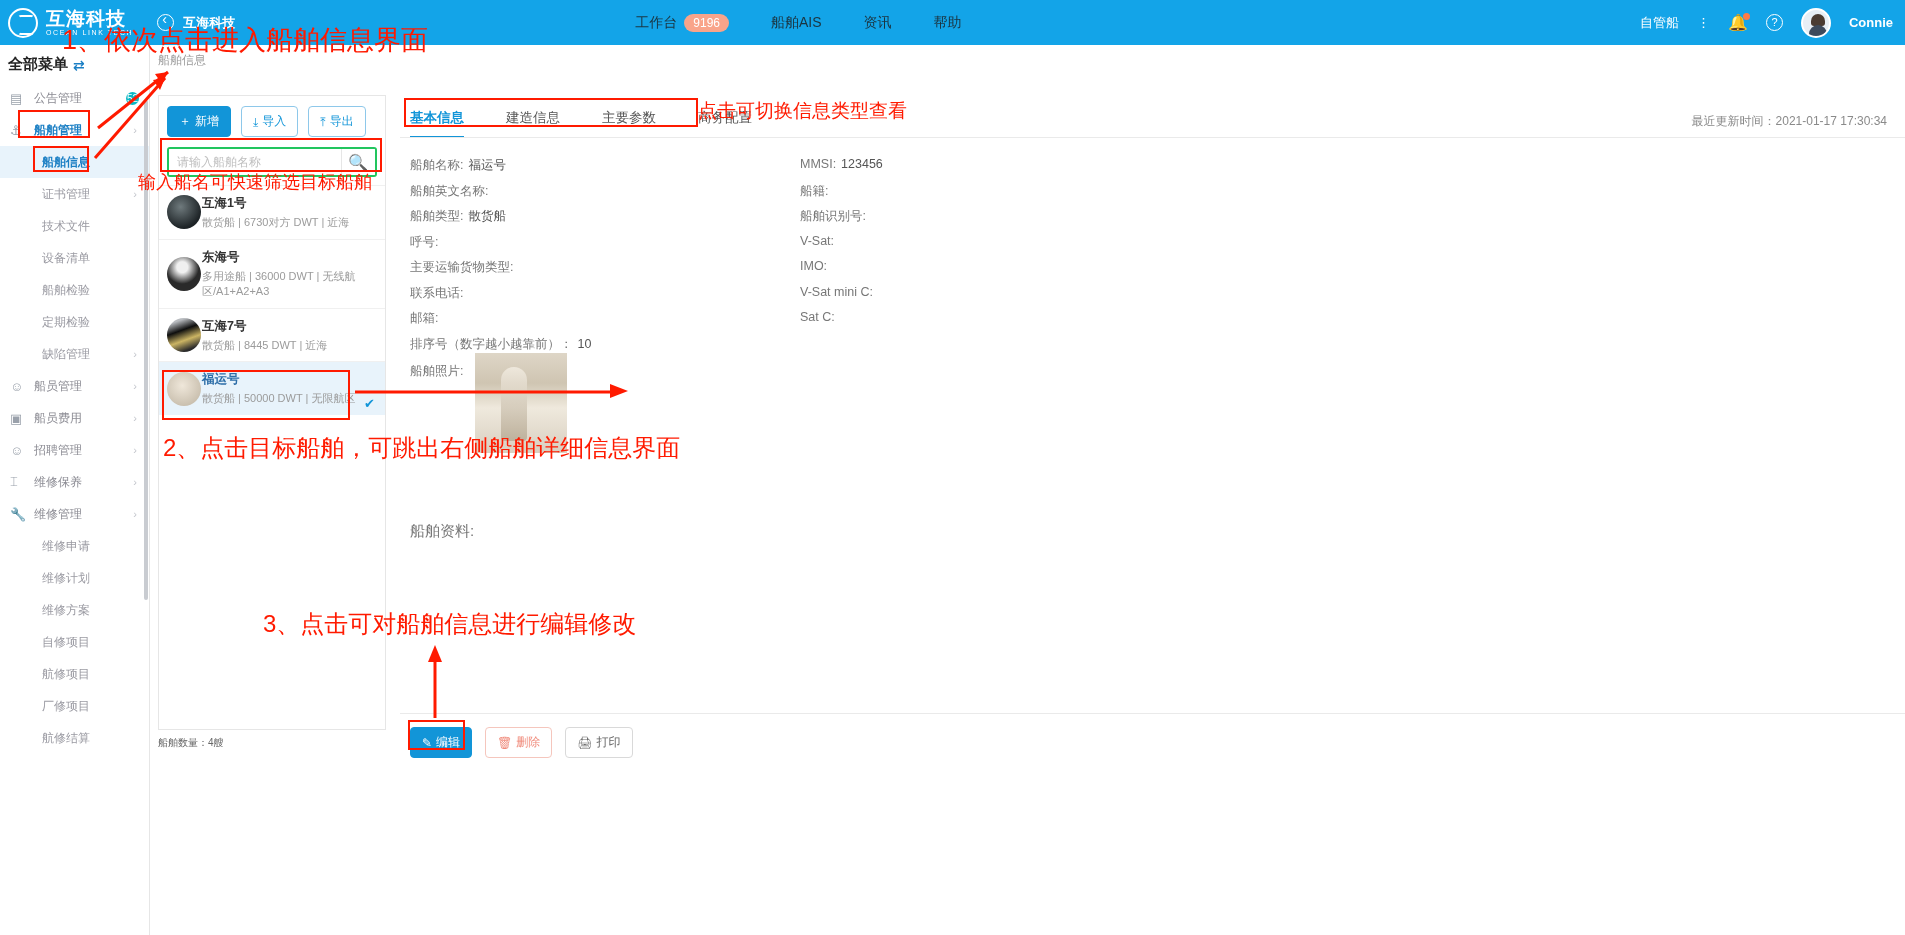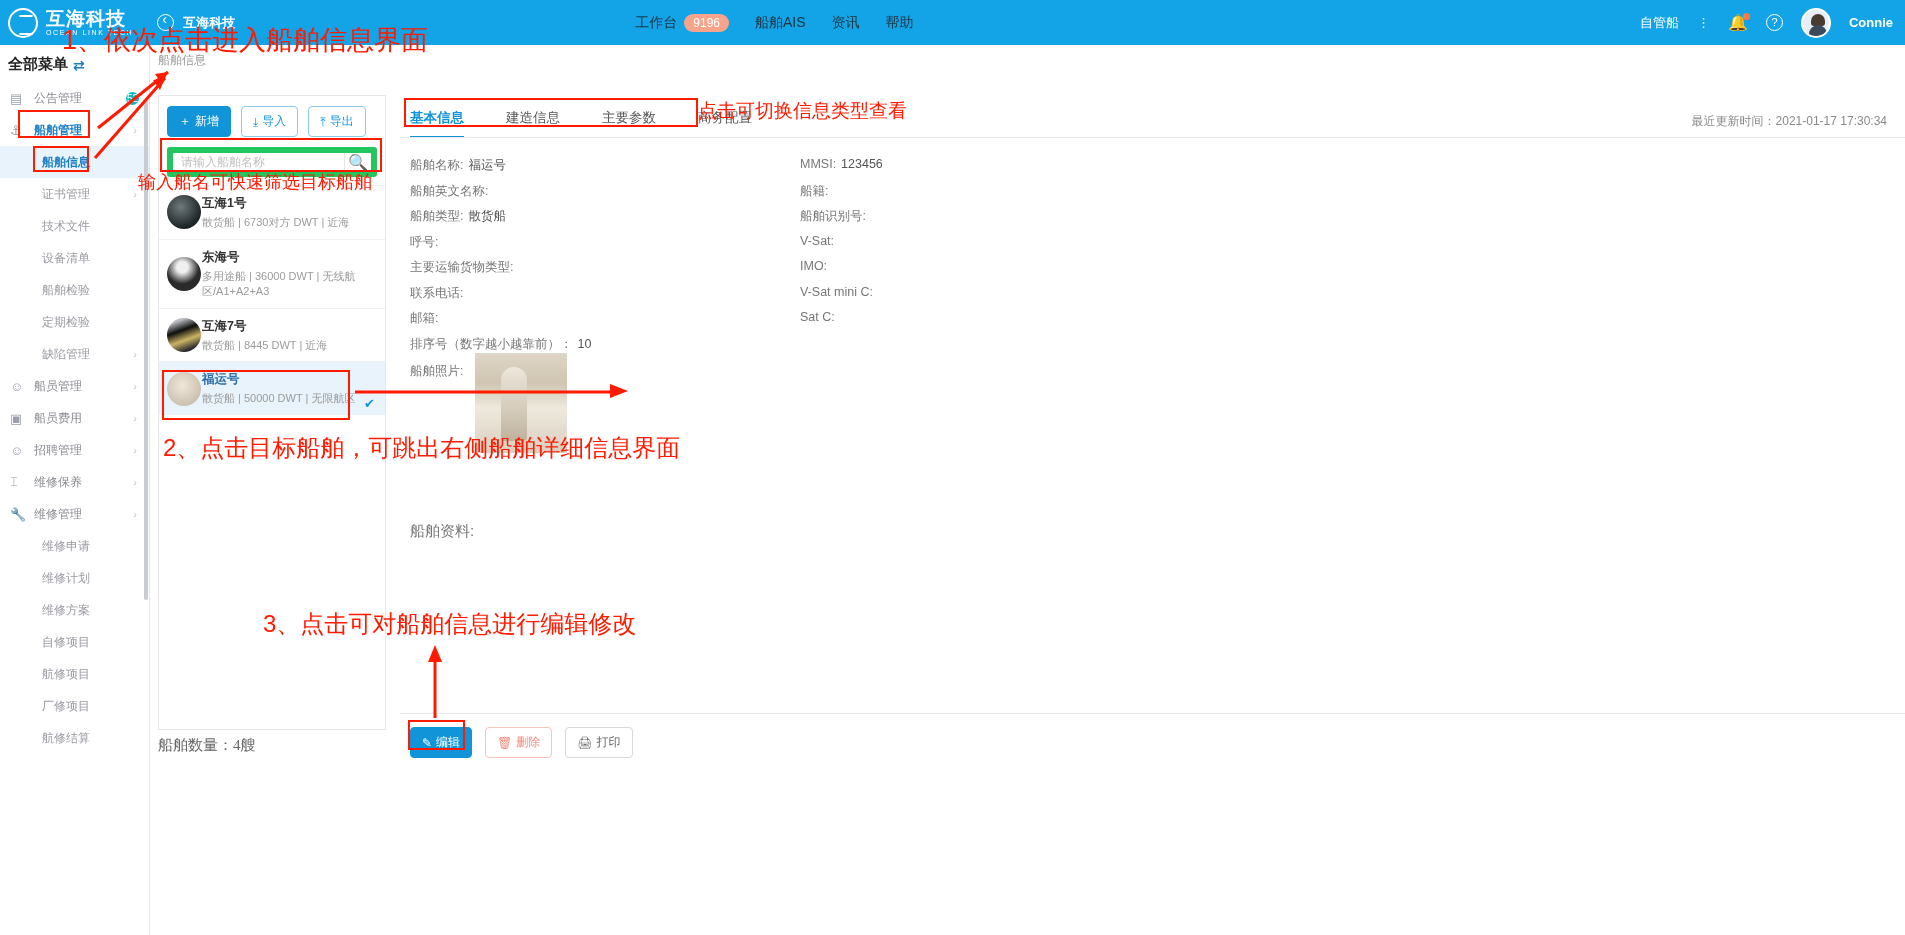--- a/index.html
+++ b/index.html
@@ -33,21 +33,21 @@
   .back-circle {
     width: 17px; height: 17px; border-radius: 50%; border: 1.4px solid #fff;
     position: relative; flex: none;
   }
   .back-circle::before {
     content: "‹"; position: absolute; left: 4px; top: -4px;
     color: #fff; font-size: 14px; line-height: 17px;
   }
   .back-label { color: #fff; font-size: 13px; font-weight: bold; margin-left: 9px; }
 
-  .nav { display: flex; align-items: center; gap: 26px; margin-left: 400px; text-align: right; }
+  .nav { display: flex; align-items: center; gap: 42px; margin-left: 400px; text-align: right; }
   .nav-item { color: #1b3440; font-size: 14px; cursor: pointer; display: flex; align-items: center; }
   .nav-badge {
     background: #f9a48a; color: #fff; font-size: 12px;
     border-radius: 11px; padding: 2px 9px; margin-left: 7px;
   }
   .header-right {
     position: absolute; right: 12px; top: 0; height: 45px;
     display: flex; align-items: center; gap: 18px;
   }
   .hr-text { color: #fff; font-size: 13px; }
@@ -116,21 +116,21 @@
   }
   .list-toolbar { display:flex; gap:10px; padding:10px 8px 6px 8px; }
   .btn {
     font-size:12px; border-radius:4px; padding:6px 11px; cursor:pointer;
     display:inline-flex; align-items:center; gap:4px; white-space:nowrap;
   }
   .btn-primary { background:#1295d8; color:#fff; border:1px solid #1295d8; }
   .btn-ghost { background:#fff; color:#1295d8; border:1px solid #8ec8ea; }
   .search-row { padding: 4px 8px 8px 8px; }
   .search-box {
-    display:flex; height:30px; border:6px solid #22c55e; border-radius:3px; overflow:hidden;
+    display:flex; height:30px; border:2px solid #22c55e; border-radius:3px; overflow:hidden;
   }
   .search-box input {
     flex:1; border:none; outline:none; font-size:12px; padding:0 8px; color:#333;
     font-family:"Liberation Sans", sans-serif;
   }
   .search-box input::placeholder { color:#bfbfbf; }
   .search-btn {
     width:34px; background:#fff; border-left:1px solid #e6e6e6;
     display:flex; align-items:center; justify-content:center; color:#1295d8; cursor:pointer;
   }
@@ -141,21 +141,21 @@
   .ship-row.selected { background:#e8f3fb; }
   .ship-av { width:34px; height:34px; border-radius:50%; flex:none; }
   .ship-av.a1 { background: radial-gradient(circle at 40% 35%, #6f7a7d, #1d2326 70%); }
   .ship-av.a2 { background: radial-gradient(circle at 45% 30%, #f0f0f0 18%, #2a2a2a 55%); }
   .ship-av.a3 { background: linear-gradient(160deg,#b9bcc0 15%,#0e0e0e 38%,#cbb463 62%,#2b2b2b 85%); }
   .ship-av.a4 { background: radial-gradient(circle at 45% 40%, #efe7da, #c9bfae 75%); }
   .ship-name { font-size:12.5px; color:#2d6ea8; font-weight:bold; }
   .ship-name.dark { color:#333; }
   .ship-meta { font-size:11px; color:#9b9b9b; margin-top:3px; line-height:1.35; }
   .check-mark { position:absolute; right:10px; bottom:4px; color:#1295d8; font-size:13px; }
-  .ship-count { position:absolute; left:158px; top:736px; font-size:15px; color:#666;font-family:Liberation Serif, serif; }
+  .ship-count { position:absolute; left:158px; top:736px; font-size:10px; color:#666; }
 
   
   .detail {
     position:absolute; left:400px; top:95px; right:0; height:840px; background:#fff;
   }
   .tabs { display:flex; gap:42px; padding:14px 10px 0 10px; position:relative; }
   .tab { font-size:13.5px; color:#555; cursor:pointer; padding-bottom:9px; }
   .tab.active { color:#1295d8; font-weight:bold; border-bottom:2px solid #1295d8; }
   .tab-rule { position:absolute; left:0; right:0; bottom:0; height:1px; background:#eaeaea; }
   .update-time { position:absolute; right:18px; top:18px; font-size:12px; color:#8a8a8a; }

